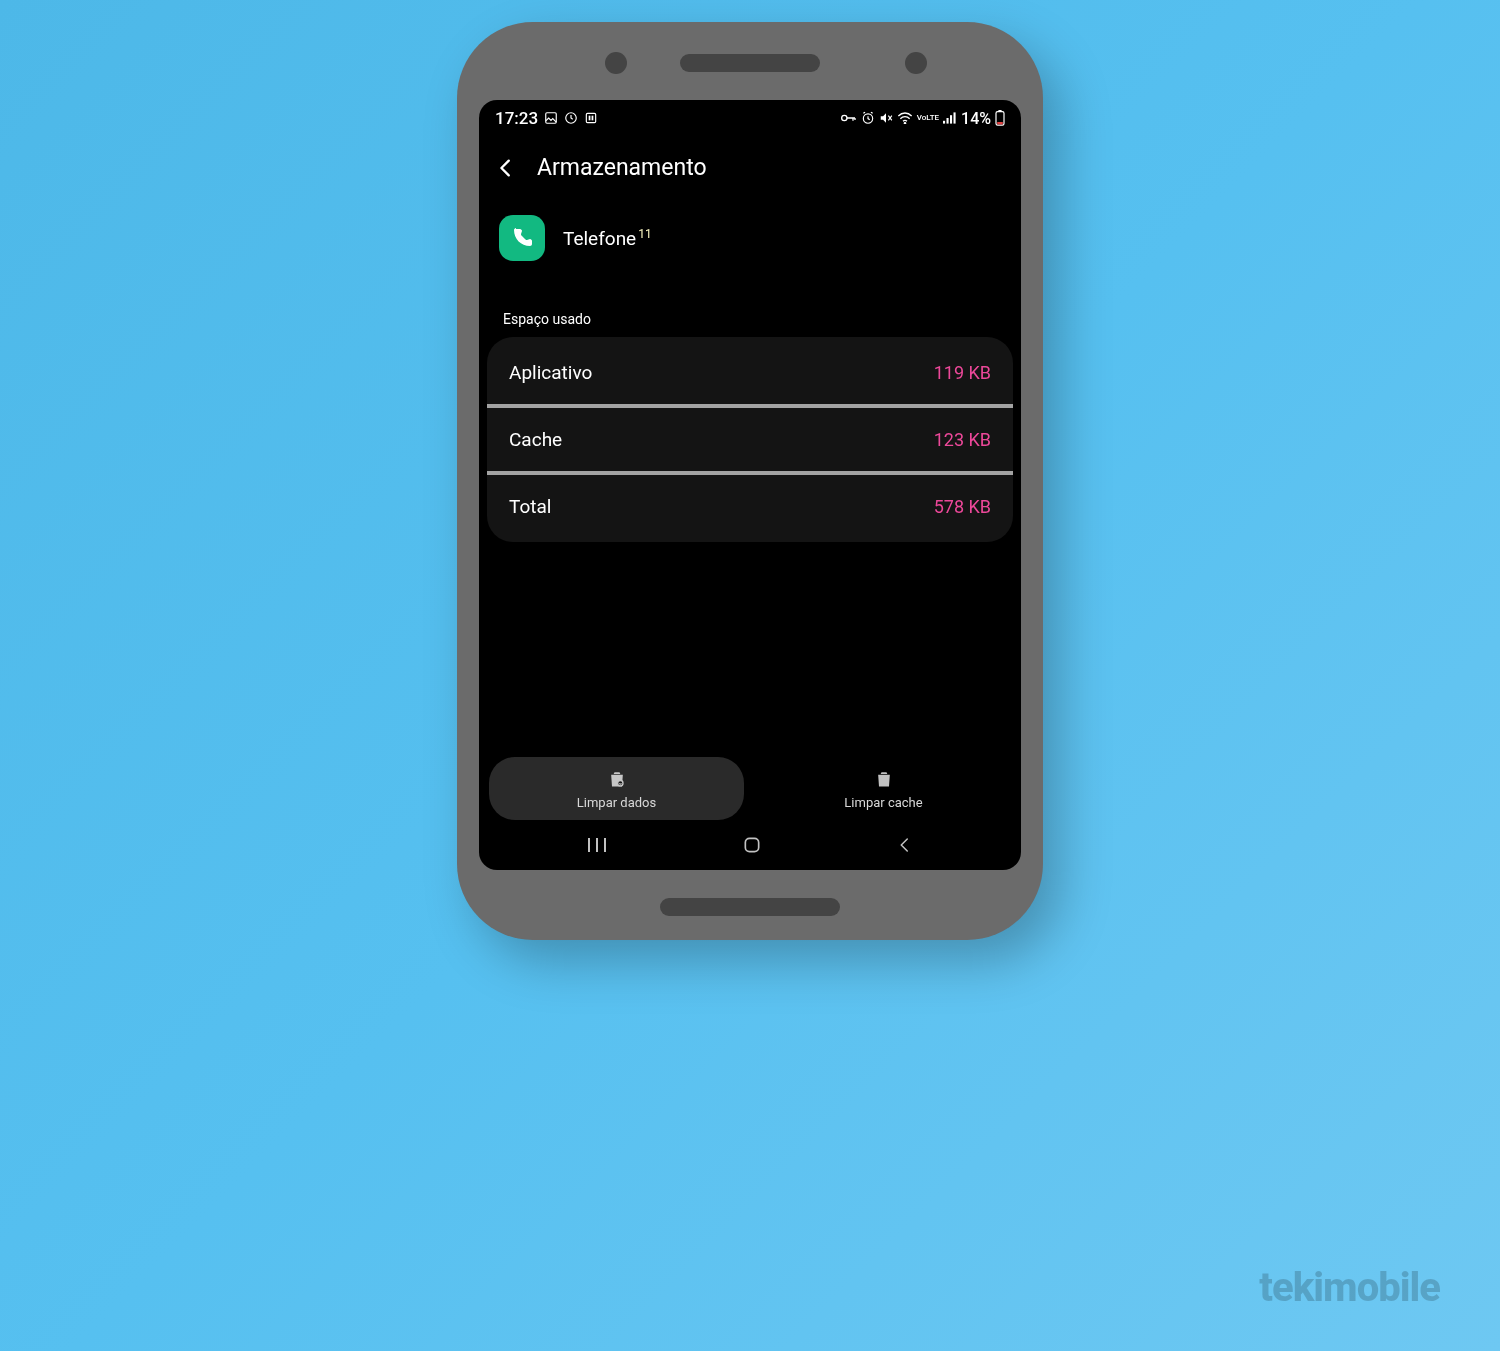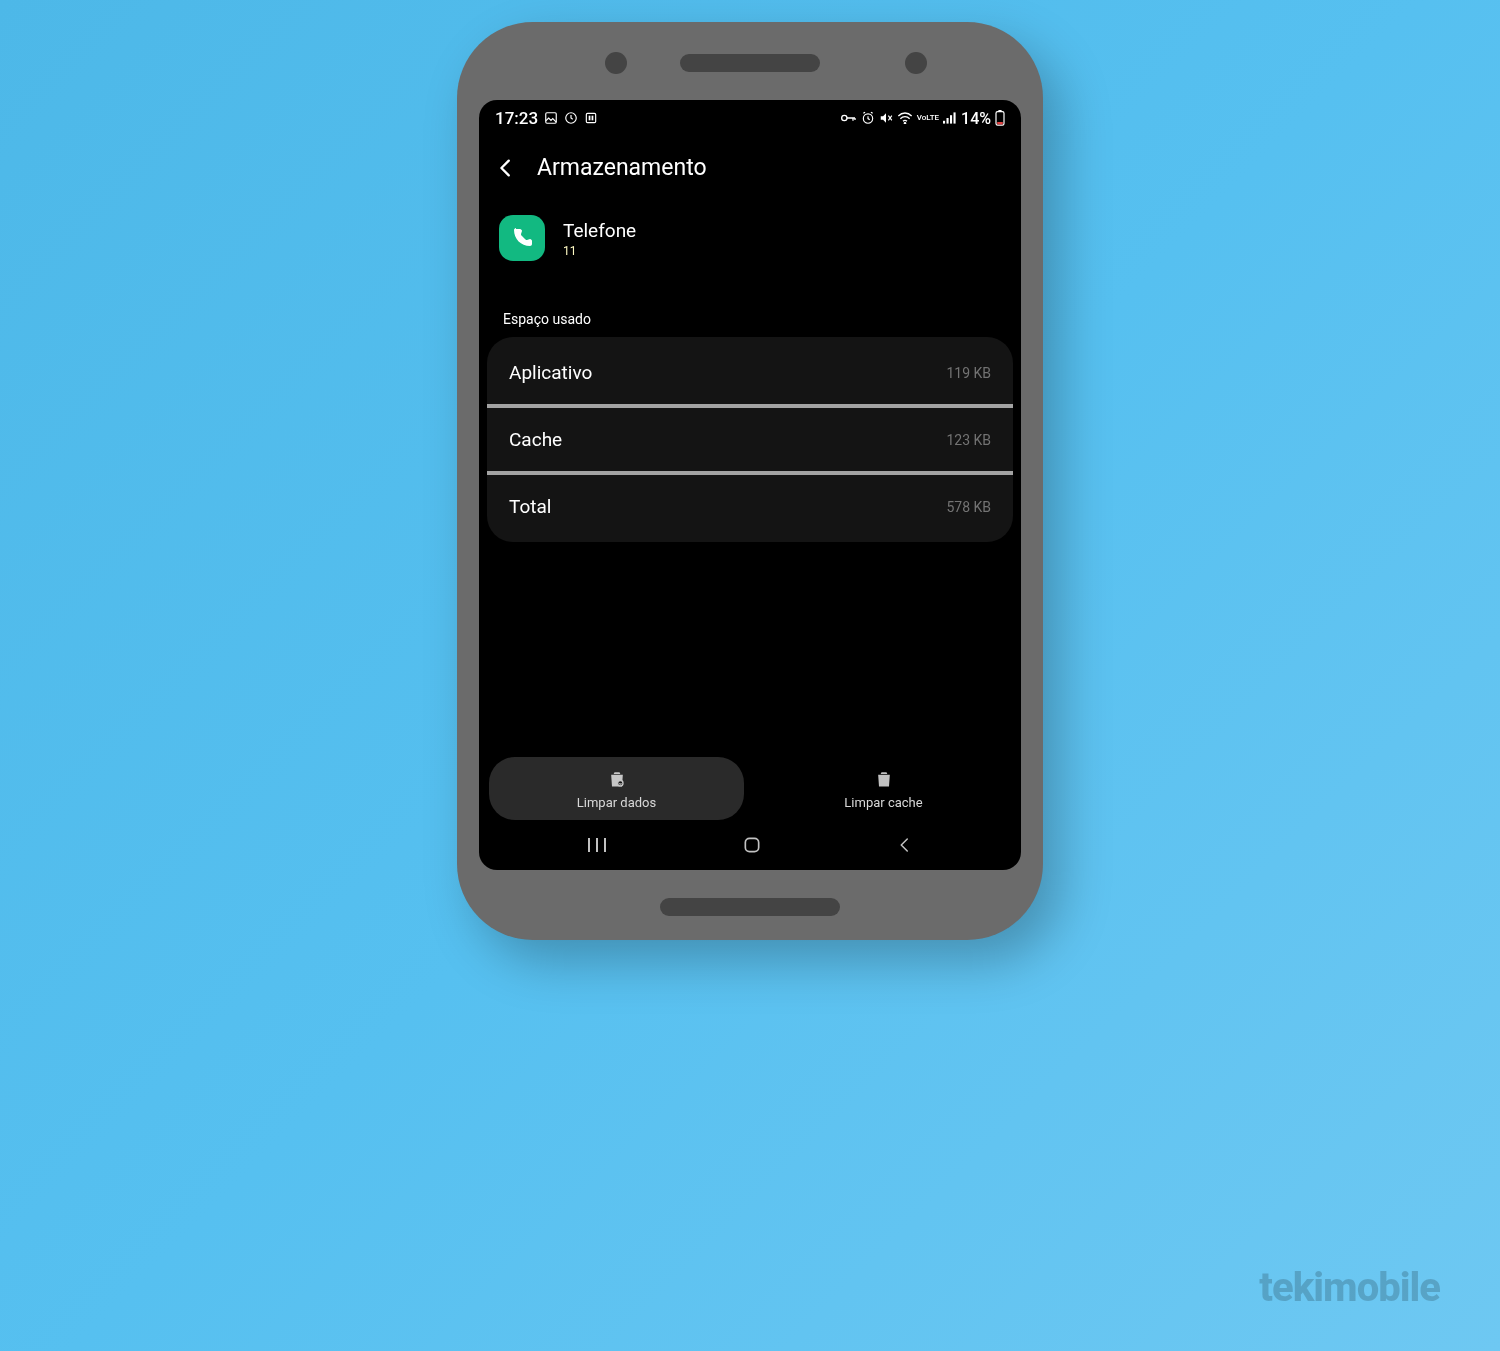--- a/index.html
+++ b/index.html
@@ -73,36 +73,36 @@
   .back{width:26px; height:26px; display:flex; align-items:center; justify-content:center; cursor:pointer;}
   
   .app-row{
     display:flex; align-items:center; gap:18px;
     padding:20px 20px 10px 20px;
   }
   .app-icon{
     width:46px; height:46px; border-radius:14px;
     background:#12b981; display:flex; align-items:center; justify-content:center;
   }
-  .app-meta{display:flex; flex-direction:column; gap:2px;}
+  .app-meta{display:flex; flex-direction:row; gap:2px;}
   .app-name{font-size:19px;}
   .app-version{font-size:12px; color:#fef9c3;}
   .section-label{
     padding:40px 24px 10px 24px; font-size:14px; color:#ffffff;
   }
   .card{
     margin:0 8px; background:#141414; border-radius:26px; padding:4px 0;
   }
   .row{
     display:flex; align-items:center; justify-content:space-between;
     padding:20px 22px; border-bottom:4px solid #a3a3a3;
   }
   .row:last-child{border-bottom:none;}
   .row .label{font-size:19px;}
-  .row .value{font-size:14px; color:#737373;}
+  .row .value{font-size:18px; color:#ec4899;}
   .spacer{flex:1;}
   
   .action-bar{
     display:flex; gap:12px; padding:8px 10px 6px 10px;
   }
   .action{
     flex:1; display:flex; flex-direction:column; align-items:center; gap:6px;
     padding:12px 0 10px 0; border-radius:26px; font-size:13px; color:#d8d8d8;
     cursor:pointer;
     justify-content:center;

